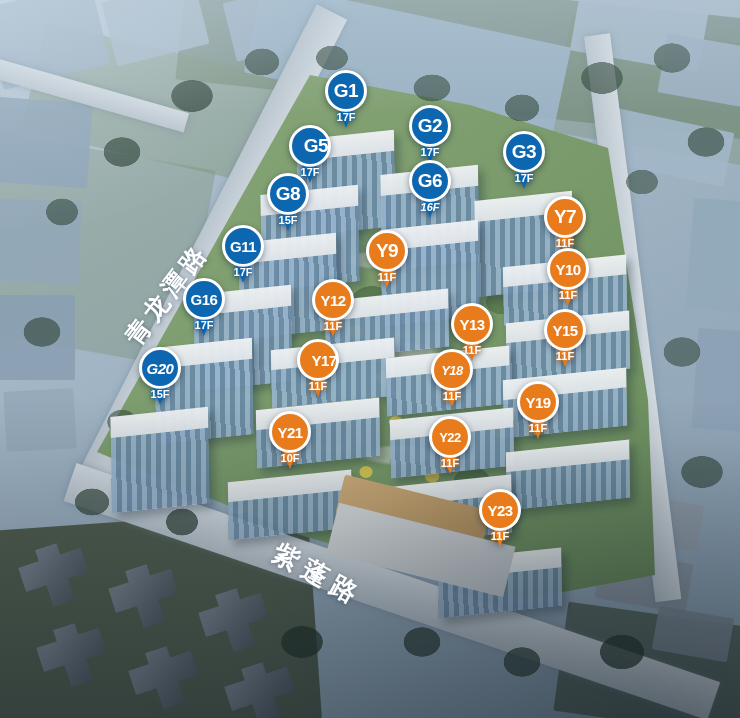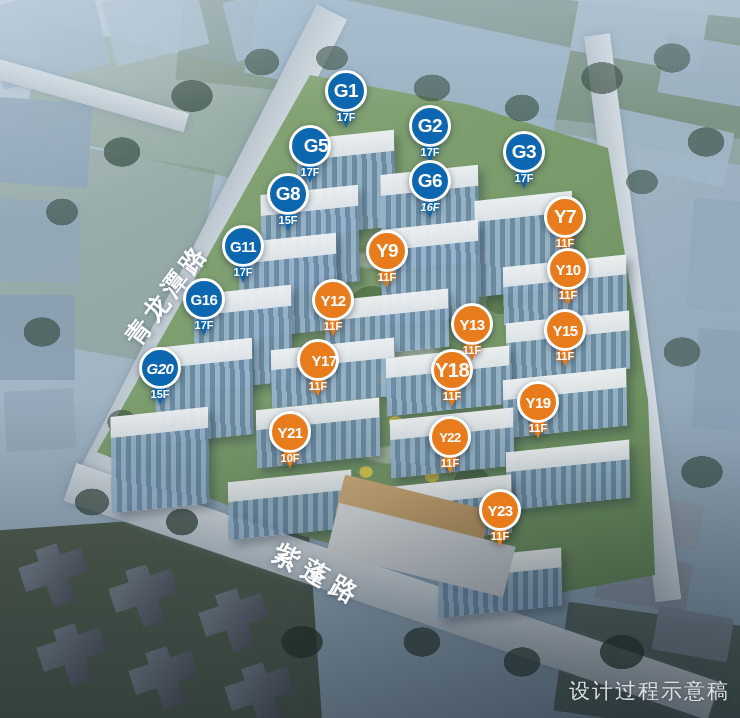--- a/index.html
+++ b/index.html
@@ -162,21 +162,20 @@
       <div class="bldg" style="left: 228px; top: 476px; width: 124px; height: 58px; background-image: linear-gradient(rgb(238, 241, 243), rgb(223, 229, 234)), repeating-linear-gradient(90deg, rgba(152, 180, 204, 0.95) 0px, rgba(152, 180, 204, 0.95) 5px, rgba(106, 138, 166, 0.95) 5px, rgba(106, 138, 166, 0.95) 10px); background-size: 100% 34%, 100% 67%; background-position: left top, left bottom;"></div>
       <div class="bldg" style="left: 388px; top: 481px; width: 124px; height: 58px; background-image: linear-gradient(rgb(238, 241, 243), rgb(223, 229, 234)), repeating-linear-gradient(90deg, rgba(152, 180, 204, 0.95) 0px, rgba(152, 180, 204, 0.95) 5px, rgba(106, 138, 166, 0.95) 5px, rgba(106, 138, 166, 0.95) 10px); background-size: 100% 34%, 100% 67%; background-position: left top, left bottom;"></div>
       <div class="bldg" style="left: 438px; top: 554px; width: 124px; height: 58px; background-image: linear-gradient(rgb(238, 241, 243), rgb(223, 229, 234)), repeating-linear-gradient(90deg, rgba(152, 180, 204, 0.95) 0px, rgba(152, 180, 204, 0.95) 5px, rgba(106, 138, 166, 0.95) 5px, rgba(106, 138, 166, 0.95) 10px); background-size: 100% 34%, 100% 67%; background-position: left top, left bottom;"></div>
     </div>
   <div class="plaza-canopy" style="left:338px;top:492px;width:150px;height:40px;"></div>
   <div class="plaza-ground" style="left:330px;top:524px;width:182px;height:52px;"></div>
   <div class="shade"></div>
 
   <div class="road-label road-label-left">青龙潭路</div>
   <div class="road-label road-label-bottom">紫蓬路</div>
-  <div class="watermark">设计过程示意稿</div>
 
   <div id="pins">
       <div class="pin" style="left: 346px; top: 70px;">
     <div class="bubble" style="background: rgb(13, 103, 176);">
       <span class="pin-label">G1</span>
     </div>
     <div class="floor" style="text-shadow: rgb(13, 103, 176) 0px 0px 3px, rgb(13, 103, 176) 0px 0px 3px;">17F</div>
     <div class="tail" style="border-top-color: rgb(13, 103, 176);"></div>
   </div>
       <div class="pin" style="left: 430px; top: 105px;">
@@ -279,21 +278,21 @@
   </div>
       <div class="pin" style="left: 160px; top: 347px;">
     <div class="bubble" style="background: rgb(13, 103, 176);">
       <span class="pin-label" style="font-size: 15px; font-style: italic;">G20</span>
     </div>
     <div class="floor" style="text-shadow: rgb(13, 103, 176) 0px 0px 3px, rgb(13, 103, 176) 0px 0px 3px;">15F</div>
     <div class="tail" style="border-top-color: rgb(13, 103, 176);"></div>
   </div>
       <div class="pin" style="left: 452px; top: 349px;">
     <div class="bubble" style="background: rgb(232, 123, 28);">
-      <span class="pin-label" style="font-size: 20px;">Y18</span>
+      <span class="pin-label" style="font-size: 13px; font-style: italic;">Y18</span>
     </div>
     <div class="floor" style="text-shadow: rgb(232, 123, 28) 0px 0px 3px, rgb(232, 123, 28) 0px 0px 3px;">11F</div>
     <div class="tail" style="border-top-color: rgb(232, 123, 28);"></div>
   </div>
       <div class="pin" style="left: 538px; top: 381px;">
     <div class="bubble" style="background: rgb(232, 123, 28);">
       <span class="pin-label" style="font-size: 15px;">Y19</span>
     </div>
     <div class="floor" style="text-shadow: rgb(232, 123, 28) 0px 0px 3px, rgb(232, 123, 28) 0px 0px 3px;">11F</div>
     <div class="tail" style="border-top-color: rgb(232, 123, 28);"></div>

